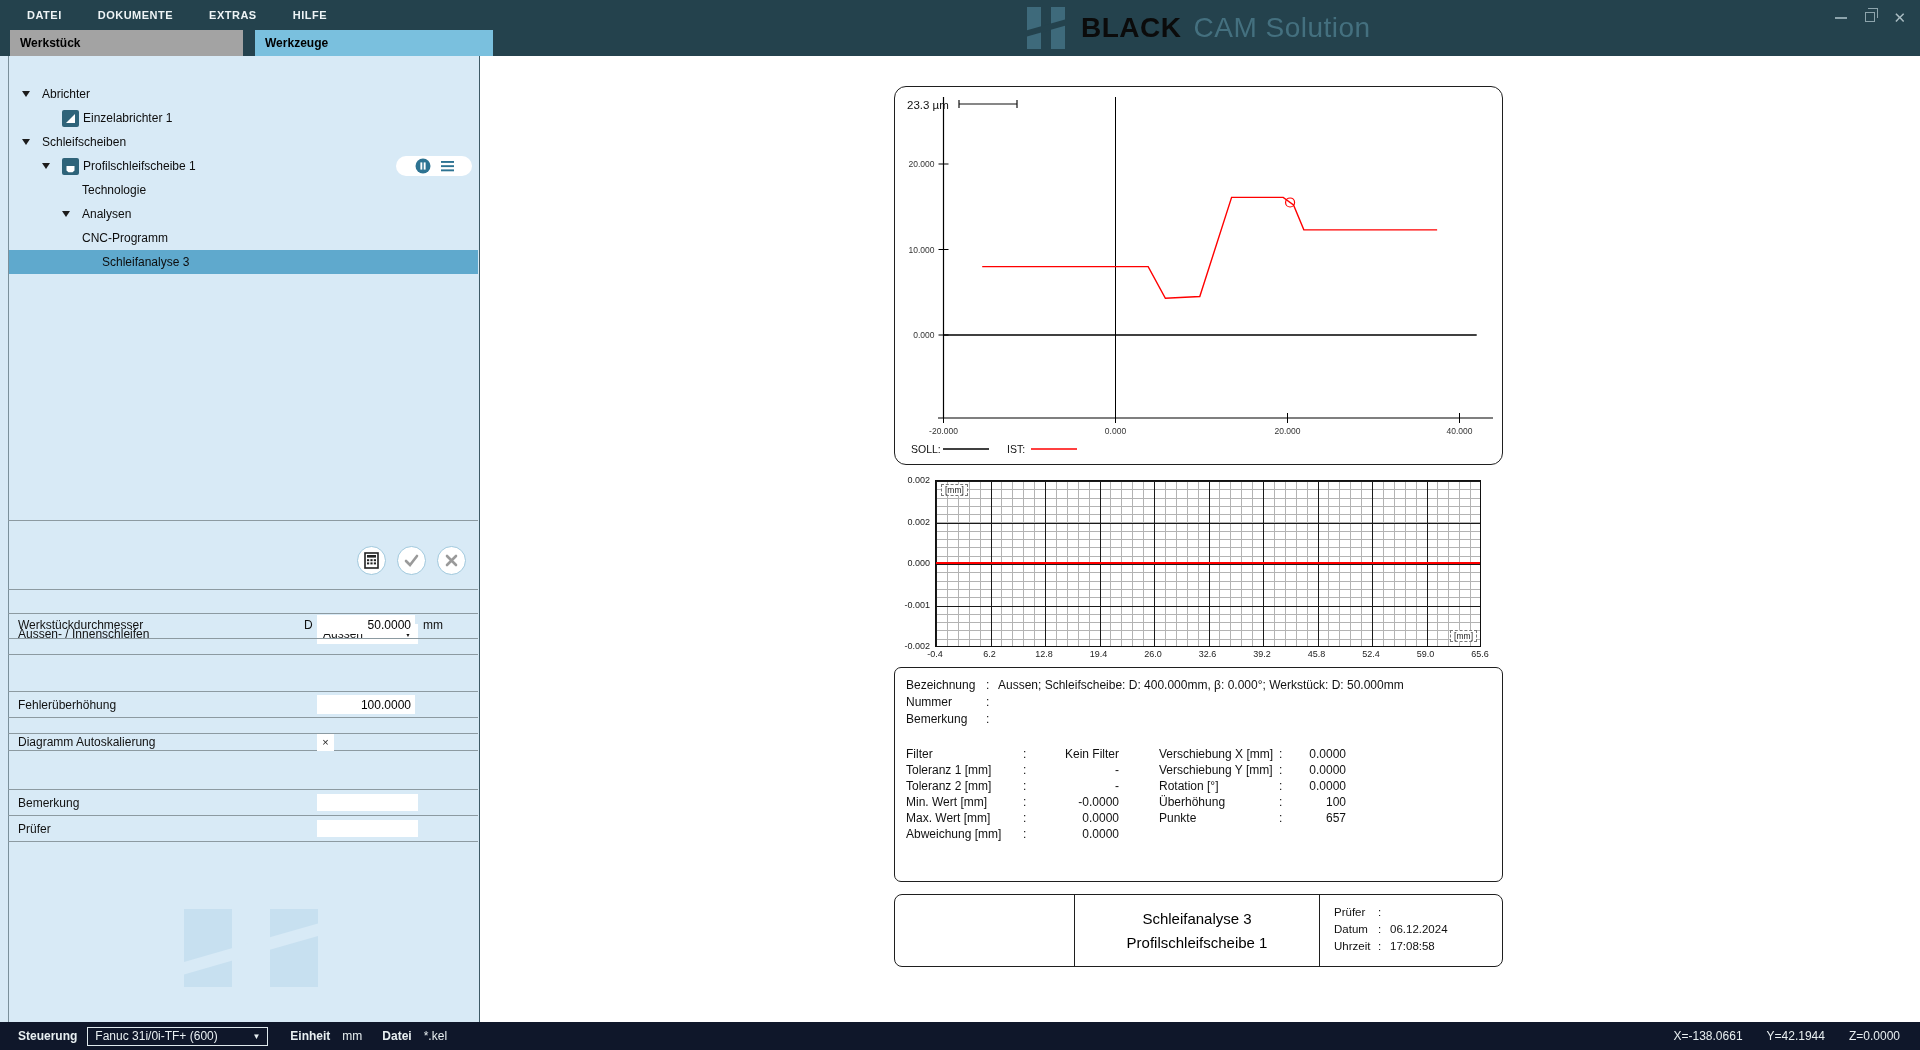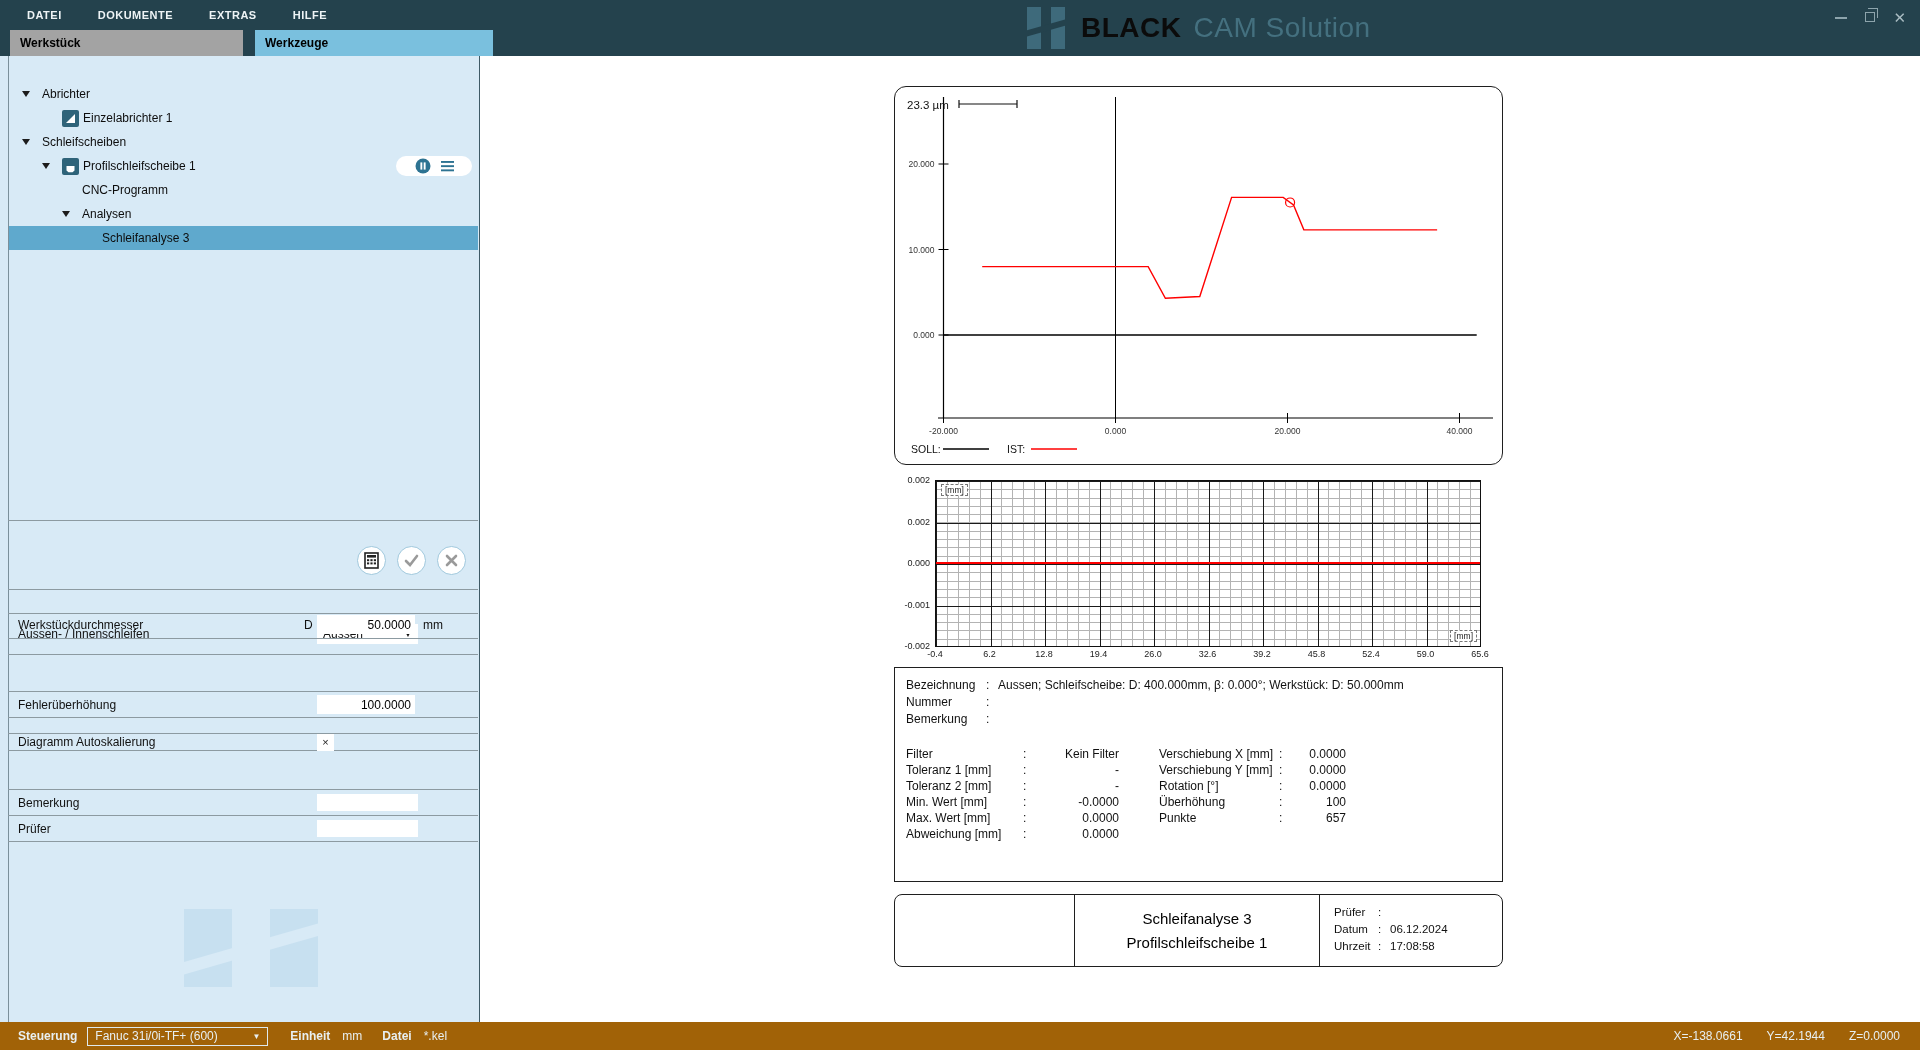--- a/index.html
+++ b/index.html
@@ -73,39 +73,39 @@
   #error-plot { position:absolute; left:41px; top:2px; width:546px; height:167px; border:1px solid #111; background:
       repeating-linear-gradient(to right,#1a1a1a 0,#1a1a1a 1px,transparent 1px,transparent 54.5px),
       repeating-linear-gradient(to bottom,#1a1a1a 0,#1a1a1a 1px,transparent 1px,transparent 41.5px),
       repeating-linear-gradient(to right,#b3b3b3 0,#b3b3b3 1px,transparent 1px,transparent 10.9px),
       repeating-linear-gradient(to bottom,#b3b3b3 0,#b3b3b3 1px,transparent 1px,transparent 8.3px); }
   #error-zero { position:absolute; left:42px; top:84px; width:544px; height:2px; background:#ff0000; }
   .etick-y { position:absolute; width:36px; text-align:right; font-size:9px; color:#222; }
   .etick-x { position:absolute; top:171px; width:40px; text-align:center; font-size:9px; color:#222; }
   .mm-badge { position:absolute; font-size:8.5px; color:#222; border:1px dashed #777; background:#fff; padding:0 3px; }
 
-  #info-panel { left:894px; top:667px; width:609px; height:215px; border-radius:0; font-size:12px; color:#111; }
+  #info-panel { left:894px; top:667px; width:609px; height:215px; border-radius:7px; font-size:12px; color:#111; }
   .info-row { position:absolute; left:11px; display:flex; }
   .info-label { width:80px; } .info-colon { width:12px; }
   .stat-row { display:flex; height:16px; align-items:center; }
   .stat-l .lab { width:117px; } .stat-l .col { width:10px; } .stat-l .val { width:86px; text-align:right; }
   .stat-r .lab { width:120px; } .stat-r .col { width:10px; } .stat-r .val { width:57px; text-align:right; }
   #stats-left { position:absolute; left:11px; top:78px; }
   #stats-right { position:absolute; left:264px; top:78px; }
 
   #footer-panel { left:894px; top:894px; width:609px; height:73px; border-radius:8px; display:flex; }
   .f-cell1 { width:180px; border-right:1px solid #1f1f1f; }
   .f-cell2 { width:245px; border-right:1px solid #1f1f1f; display:flex; flex-direction:column;
              align-items:center; justify-content:center; font-size:15px; color:#000; line-height:1.55; }
   .f-cell3 { flex:1; padding:11px 0 0 14px; font-size:11.5px; color:#111; }
   .f-cell3 .frow { display:flex; height:17px; }
   .f-cell3 .flab { width:44px; } .f-cell3 .fcol { width:12px; }
 
   
-  #statusbar { position:absolute; left:0; bottom:0; width:1920px; height:28px; background:#a16207;
+  #statusbar { position:absolute; left:0; bottom:0; width:1920px; height:28px; background:#0f172a;
                display:flex; align-items:center; color:#e8eff1; font-size:12px; }
   #statusbar .bold { font-weight:700; }
   #ctrl-select { width:181px; height:19px; border:1px solid #dfe9ec; display:flex; align-items:center;
                  justify-content:space-between; padding:0 7px; margin-left:10px; }
   #ctrl-select .arr { font-size:8px; }
   #coords { position:absolute; right:20px; display:flex; gap:24px; color:#e8eff1; }
 
   svg text { font-family:"Liberation Sans",sans-serif; }
 </style>
 </head>
@@ -180,25 +180,29 @@
                 <rect x="0" y="0" width="13" height="1.9"></rect>
                 <rect x="0" y="4.2" width="13" height="1.9"></rect>
                 <rect x="0" y="8.4" width="13" height="1.9"></rect>
               </g>
             </svg>
           </span>
         </span>
       </div>
       <div class="tree-row" style="padding-left: 53px;">
         <span class="tree-arrow" style="visibility: hidden;"></span>
-        <span>CNC-Programm</span>
+        <span>Technologie</span>
       </div>
       <div class="tree-row" style="padding-left: 53px;">
         <span class="tree-arrow"></span>
         <span>Analysen</span>
+      </div>
+      <div class="tree-row" style="padding-left: 53px;">
+        <span class="tree-arrow" style="visibility: hidden;"></span>
+        <span>CNC-Programm</span>
       </div>
       <div class="tree-row selected" style="padding-left: 73px;">
         <span class="tree-arrow" style="visibility: hidden;"></span>
         <span>Schleifanalyse 3</span>
       </div>
     </div>
 
   <div class="hline" style="top:464px;"></div>
 
   <div class="circle-btn" style="left:357px; top:490px;">

